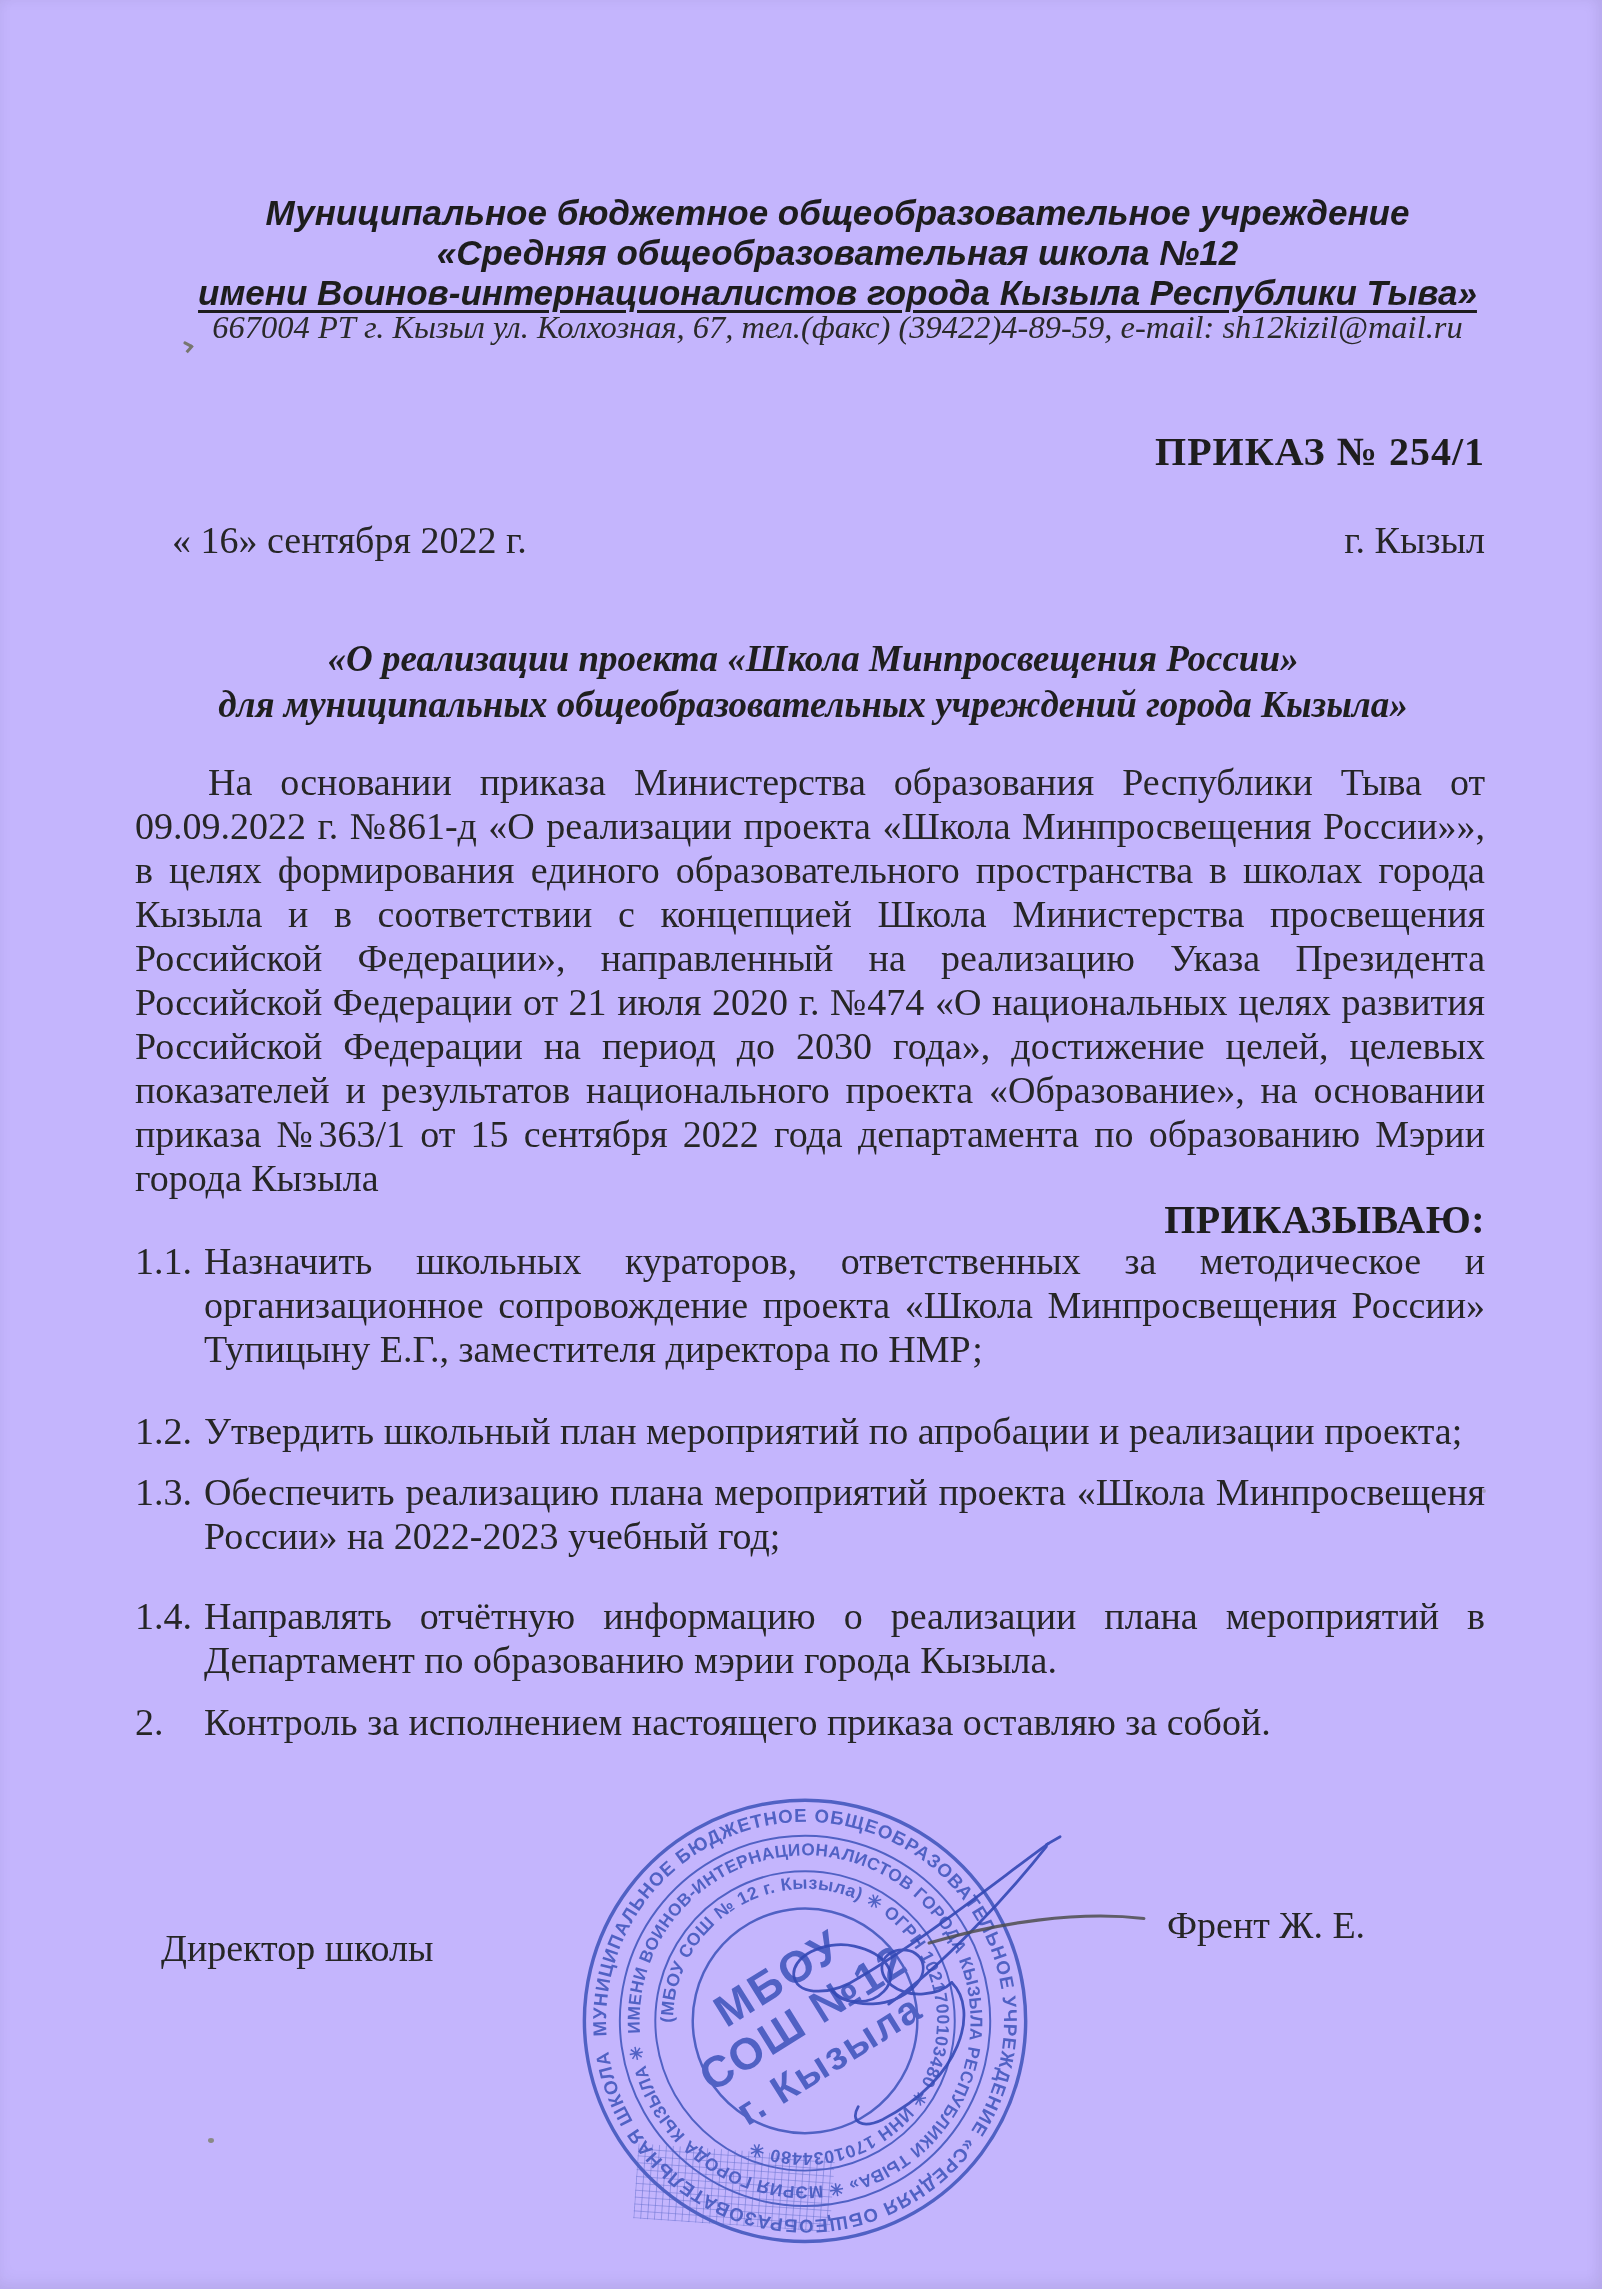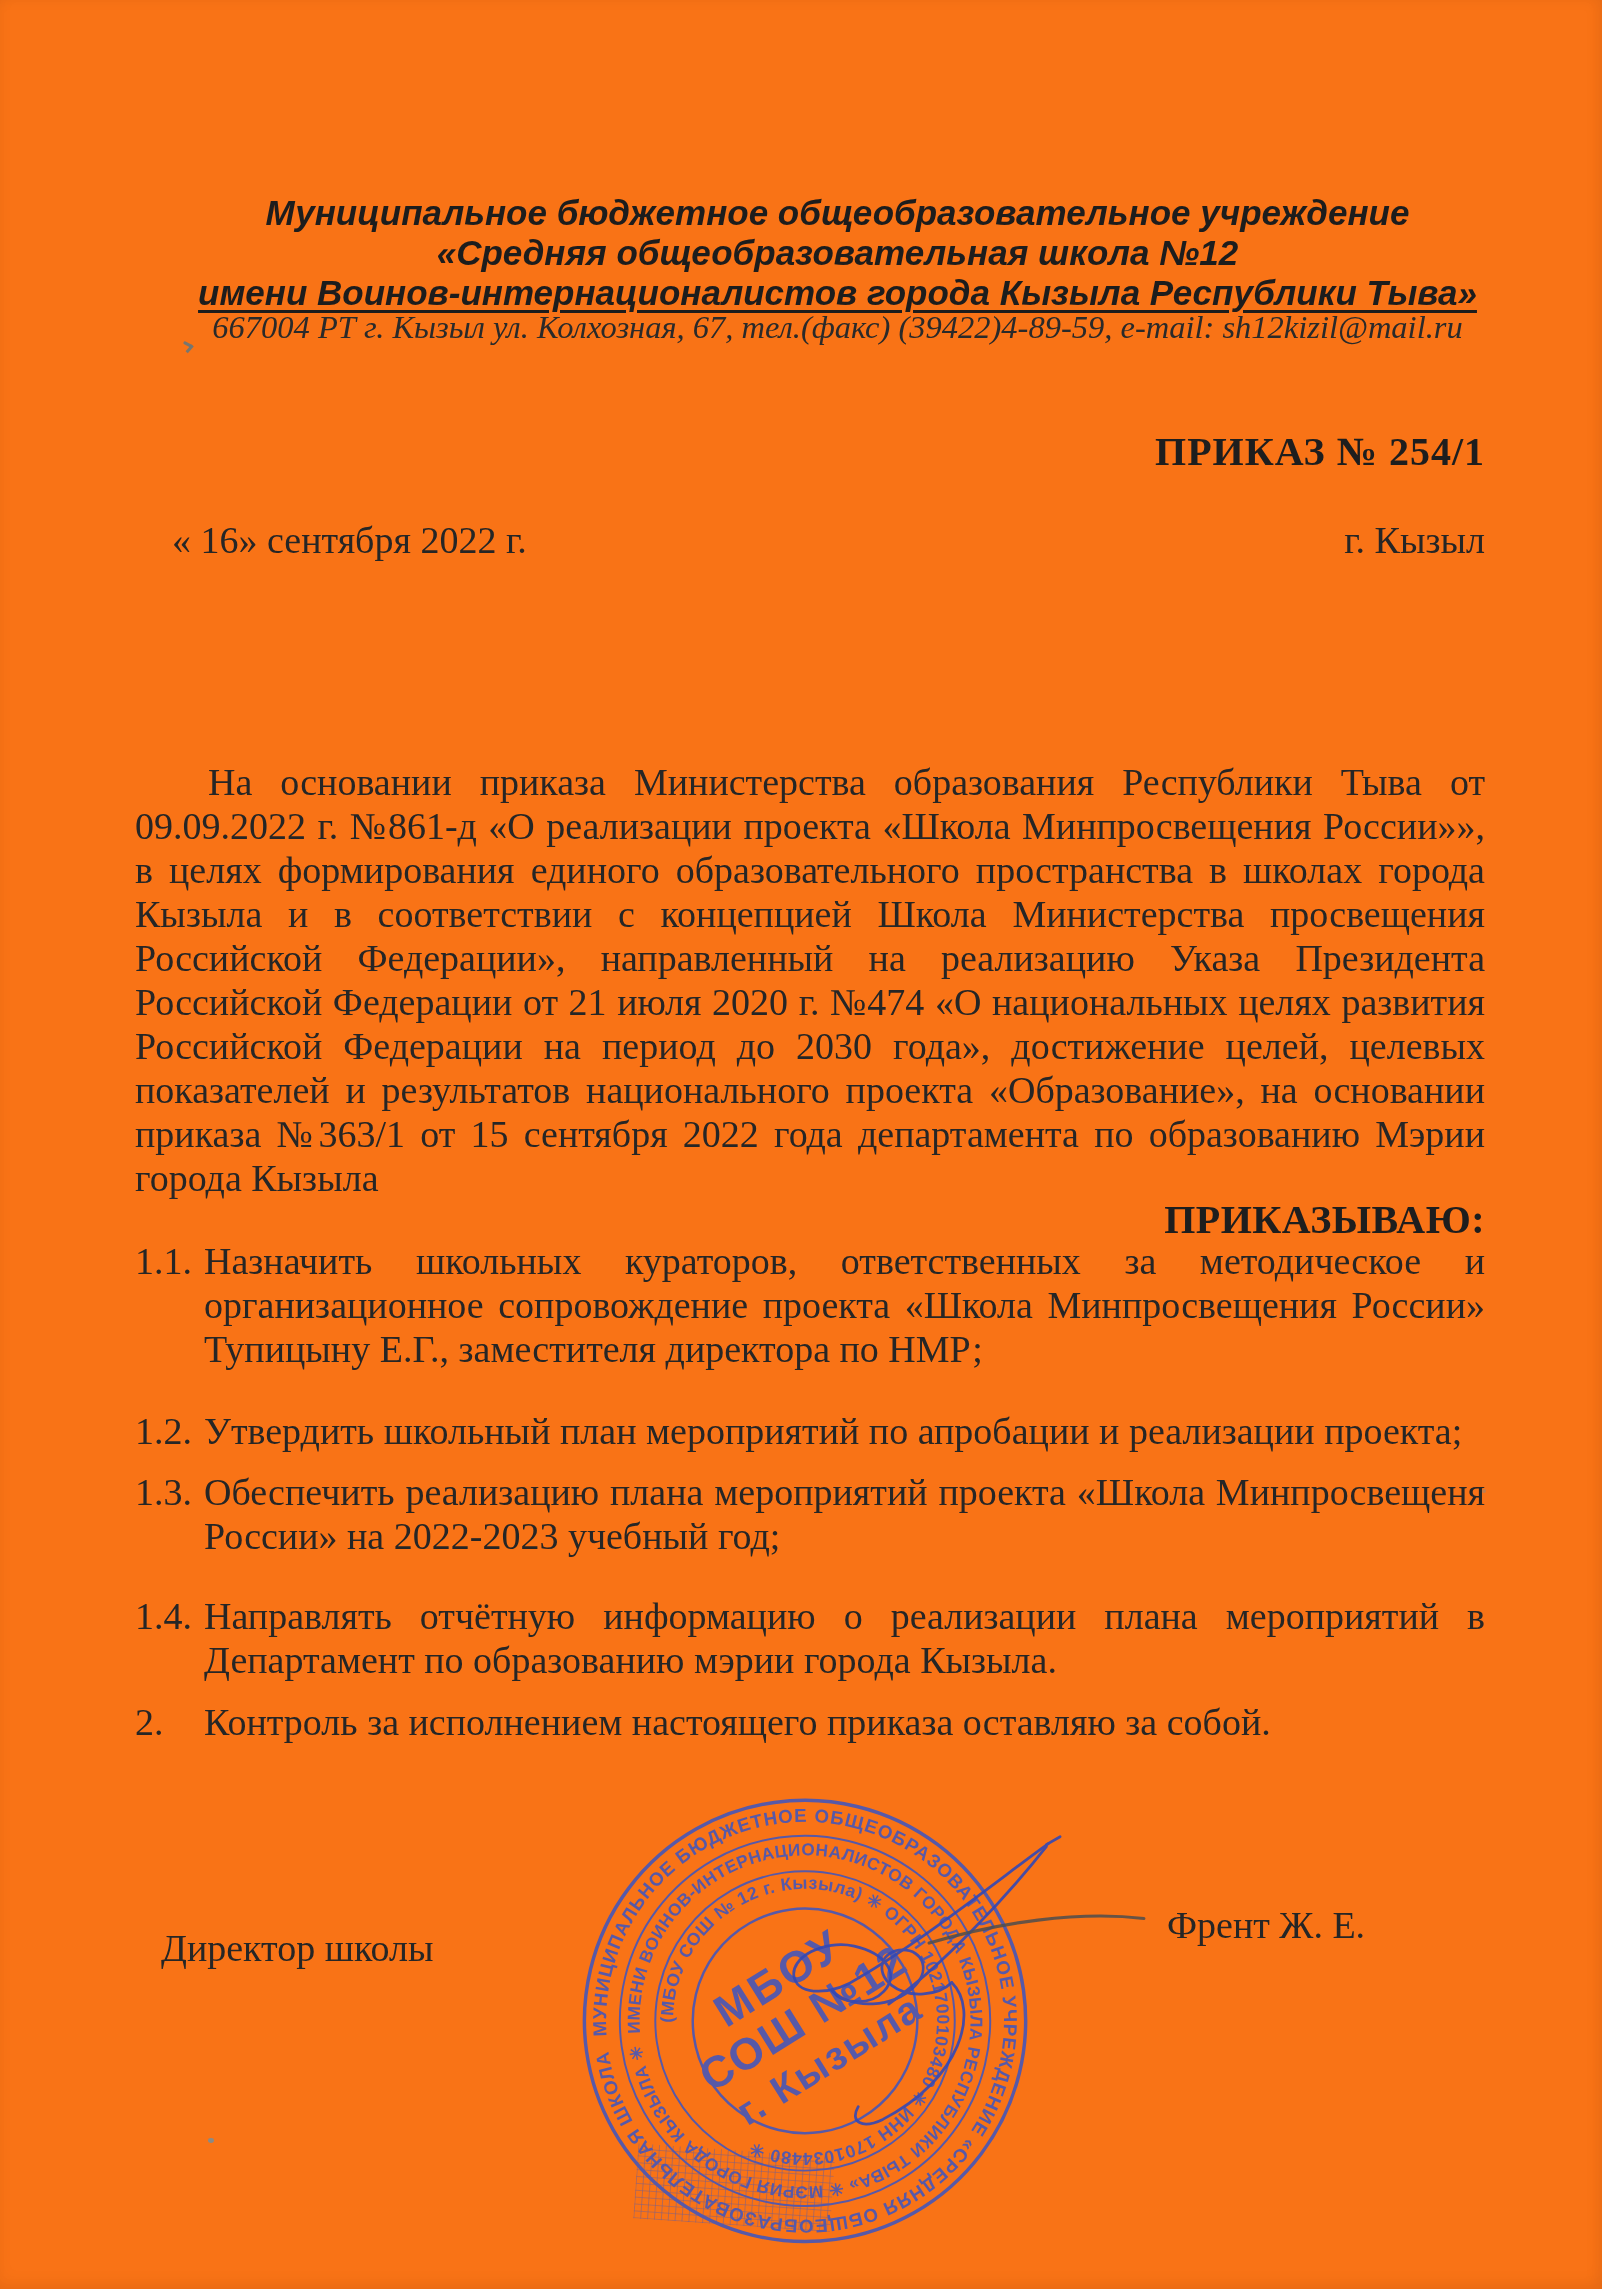--- a/index.html
+++ b/index.html
@@ -4,21 +4,21 @@
 <style>
   html,body{margin:0;padding:0;}
   body{
     width:1603px;height:2289px;
     background:#e9e9e7;
     font-family:"Liberation Serif", serif;
   }
   .page{
     position:relative;
     width:1603px;height:2289px;
-    background:#f97316;
+    background:#c4b5fd;
     overflow:hidden;
     box-shadow:inset -5.9px 0 13.8px rgba(0,0,0,0.05), inset 0 -7.9px 15.8px rgba(0,0,0,0.04);
     color:#232323;
   }
   .abs{position:absolute;}
   
   .hdr{
     left:89px;top:193px;width:1497px;
     text-align:center;
     font-family:"Liberation Sans", sans-serif;
@@ -89,20 +89,24 @@
   </div>
   <div class="abs addr">667004 РТ г. Кызыл ул. Колхозная, 67, тел.(факс) (39422)4-89-59, e-mail: sh12kizil@mail.ru</div>
 
   <div class="abs title">ПРИКАЗ № 254/1</div>
 
   <div class="abs daterow">
     <span class="d">« 16» сентября 2022 г.</span>
     <span>г. Кызыл</span>
   </div>
 
+  <div class="abs subj">
+    <div>«О реализации проекта «Школа Минпросвещения России»</div>
+    <div>для муниципальных общеобразовательных учреждений города Кызыла»</div>
+  </div>
 
   <div class="abs body-par">На основании приказа Министерства образования Республики Тыва от 09.09.2022 г. №861-д «О реализации проекта «Школа Минпросвещения России»», в целях формирования единого образовательного пространства в школах города Кызыла и в соответствии с концепцией Школа Министерства просвещения Российской Федерации», направленный на реализацию Указа Президента Российской Федерации от 21 июля 2020 г. №474 «О национальных целях развития Российской Федерации на период до 2030 года», достижение целей, целевых показателей и результатов национального проекта «Образование», на основании приказа №363/1 от 15 сентября 2022 года департамента по образованию Мэрии города Кызыла</div>
 
   <div class="abs decree">ПРИКАЗЫВАЮ:</div>
 
   <div class="abs item it1">
     <span class="num">1.1.</span>
     <span class="txt">Назначить школьных кураторов, ответственных за методическое и организационное сопровождение проекта «Школа Минпросвещения России» Тупицыну Е.Г., заместителя директора по НМР;</span>
   </div>
   <div class="abs item it2">

